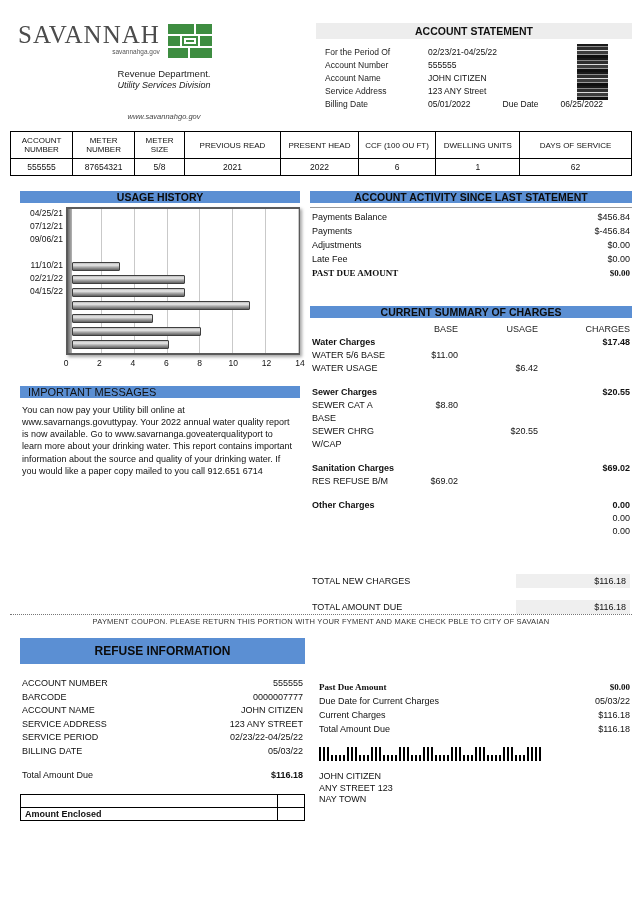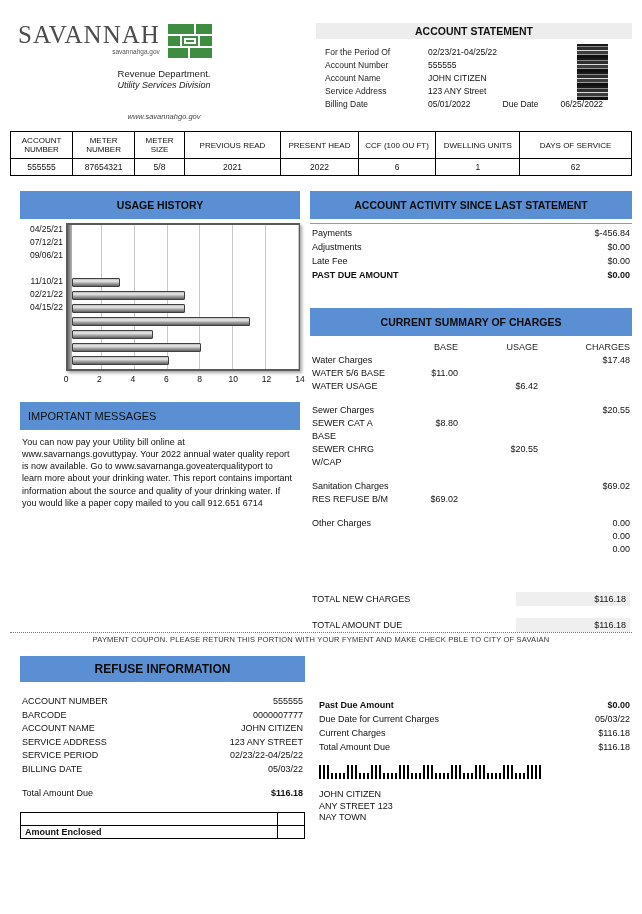--- a/index.html
+++ b/index.html
@@ -33,21 +33,21 @@
     background:repeating-linear-gradient(180deg,#1a1a1a 0 2px,#8a8a8a 2px 3px,#2e2e2e 3px 6px,#dcdcdc 6px 7px,#3d3d3d 7px 10px,#9b9b9b 10px 11px,#101010 11px 14px); }
 
   
   .meter-table { width:100%; border-collapse:collapse; margin-top:10px; table-layout:fixed; }
   .meter-table th, .meter-table td { border:1px solid #000; text-align:center; font-size:8px; padding:2px 1px; }
   .meter-table th { font-weight:normal; height:27px; vertical-align:middle; }
   .meter-table td { height:17px; font-size:8.5px; }
   .meter-table { border:1.5px solid #000; }
 
   
-  .sec-header { background:#5B8FD3; color:#0b0b0b; font-weight:bold; text-align:center; font-size:10.5px; padding:8px 0; }
+  .sec-header { background:#5B8FD3; color:#0b0b0b; font-weight:bold; text-align:center; font-size:10.5px; padding:0 0; }
   .sec-header.left { text-align:left; padding-left:8px; font-weight:normal; font-size:11px; color:#101010; }
   .sec-header.big { font-size:12px; padding:6px 0; }
 
   
   .main-cols { display:flex; gap:10px; margin:15px 0 0 10px; }
   .left-col { width:280px; }
   .right-col { flex:1; }
 
   
   .chart-wrap { display:flex; margin-top:4px; }
@@ -63,28 +63,28 @@
     background:linear-gradient(180deg,#bdbdbd 0%,#e9e9e9 30%,#a6a6a6 62%,#616161 100%); }
   .xaxis { position:relative; height:15px; }
   .xtick { position:absolute; transform:translateX(-50%); font-size:8.5px; top:3px; color:#111; }
 
   
   .msg-header { margin-top:16px; }
   .msg-body { font-size:9px; line-height:1.35; margin-top:6px; padding-left:2px; color:#111; width:272px; }
 
   
   .kv-row { display:flex; justify-content:space-between; font-size:9px; line-height:14px; padding:0 2px; }
-  .kv-row.bold { font-weight:bold; }
+  .kv-row.bold { font-weight:bold;font-family:Liberation Serif, serif; }
   .act-rows { margin-top:4px; border-top:1px solid #999; padding-top:2px; }
 
   .charges-block { margin-top:26px; }
   .cgrid { display:grid; grid-template-columns:1fr 64px 80px 92px; font-size:9px; line-height:13px; padding:0 2px; }
   .cgrid .c2,.cgrid .c3,.cgrid .c4 { text-align:right; }
   .cgrid.hdr { margin-top:5px; color:#222; }
-  .cgrid.gname { font-weight:normal; }
+  .cgrid.gname { font-weight:bold; }
   .cgrid.gap-top { margin-top:11px; }
   .total-row { display:flex; justify-content:space-between; align-items:center; font-size:9px; margin-top:12px; padding:0 2px; }
   .total-row .hl { background:#efefef; width:114px; text-align:right; padding:2px 4px; }
   .totals-wrap { margin-top:36px; }
 
   
   .coupon { border-top:1px dotted #777; text-align:center; font-size:7.5px; color:#333; padding-top:2px; letter-spacing:0.2px; }
 
   
   .bottom-cols { display:flex; gap:12px; margin:12px 0 0 10px; }
@@ -256,20 +256,24 @@
       </div>
 
       <div class="sec-header left msg-header" style="background: rgb(91, 143, 211);">IMPORTANT MESSAGES</div>
       <div class="msg-body">You can now pay your Utility bill online at www.savarnangs.govuttypay. Your 2022 annual water quality report is now available. Go to www.savarnanga.goveaterqualityport to learn more about your drinking water. This report contains important information about the source and quality of your drinking water. If you would like a paper copy mailed to you call 912.651 6714</div>
     </div>
 
     <div class="right-col">
       <div class="sec-header" style="background: rgb(91, 143, 211);">ACCOUNT ACTIVITY SINCE LAST STATEMENT</div>
       <div class="act-rows" id="activity-rows">
           <div class="kv-row">
+            <span class="l">Payments  Balance</span>
+            <span class="v">$456.84</span>
+          </div>
+          <div class="kv-row">
             <span class="l">Payments</span>
             <span class="v">$-456.84</span>
           </div>
           <div class="kv-row">
             <span class="l">Adjustments</span>
             <span class="v">$0.00</span>
           </div>
           <div class="kv-row">
             <span class="l">Late Fee</span>
             <span class="v">$0.00</span>

